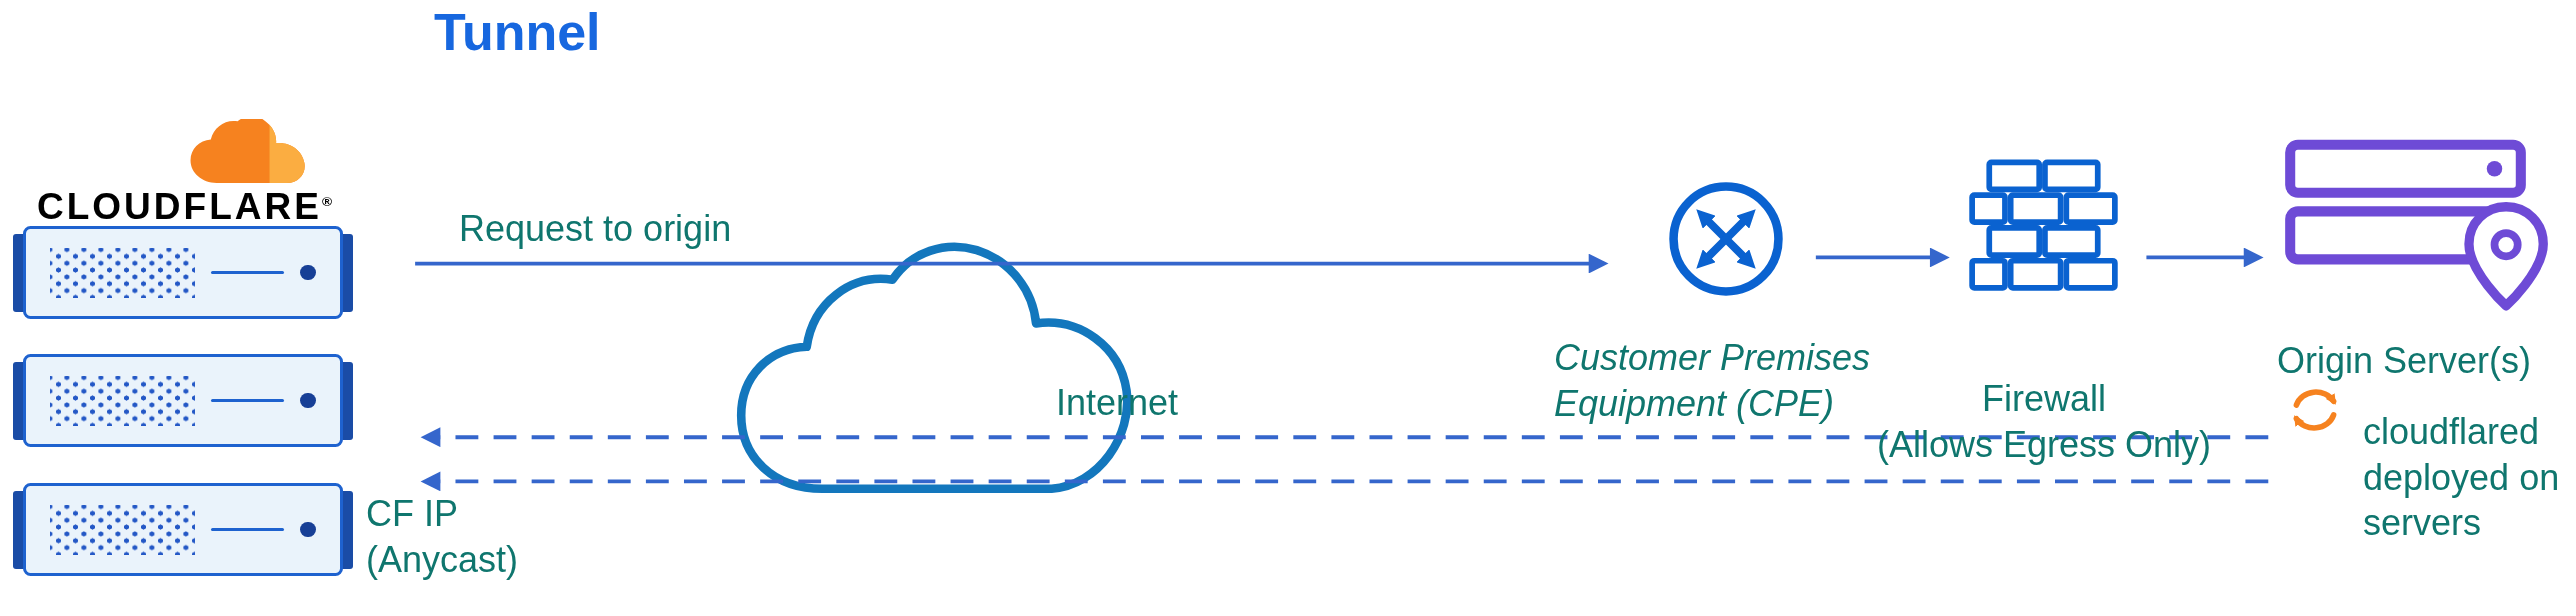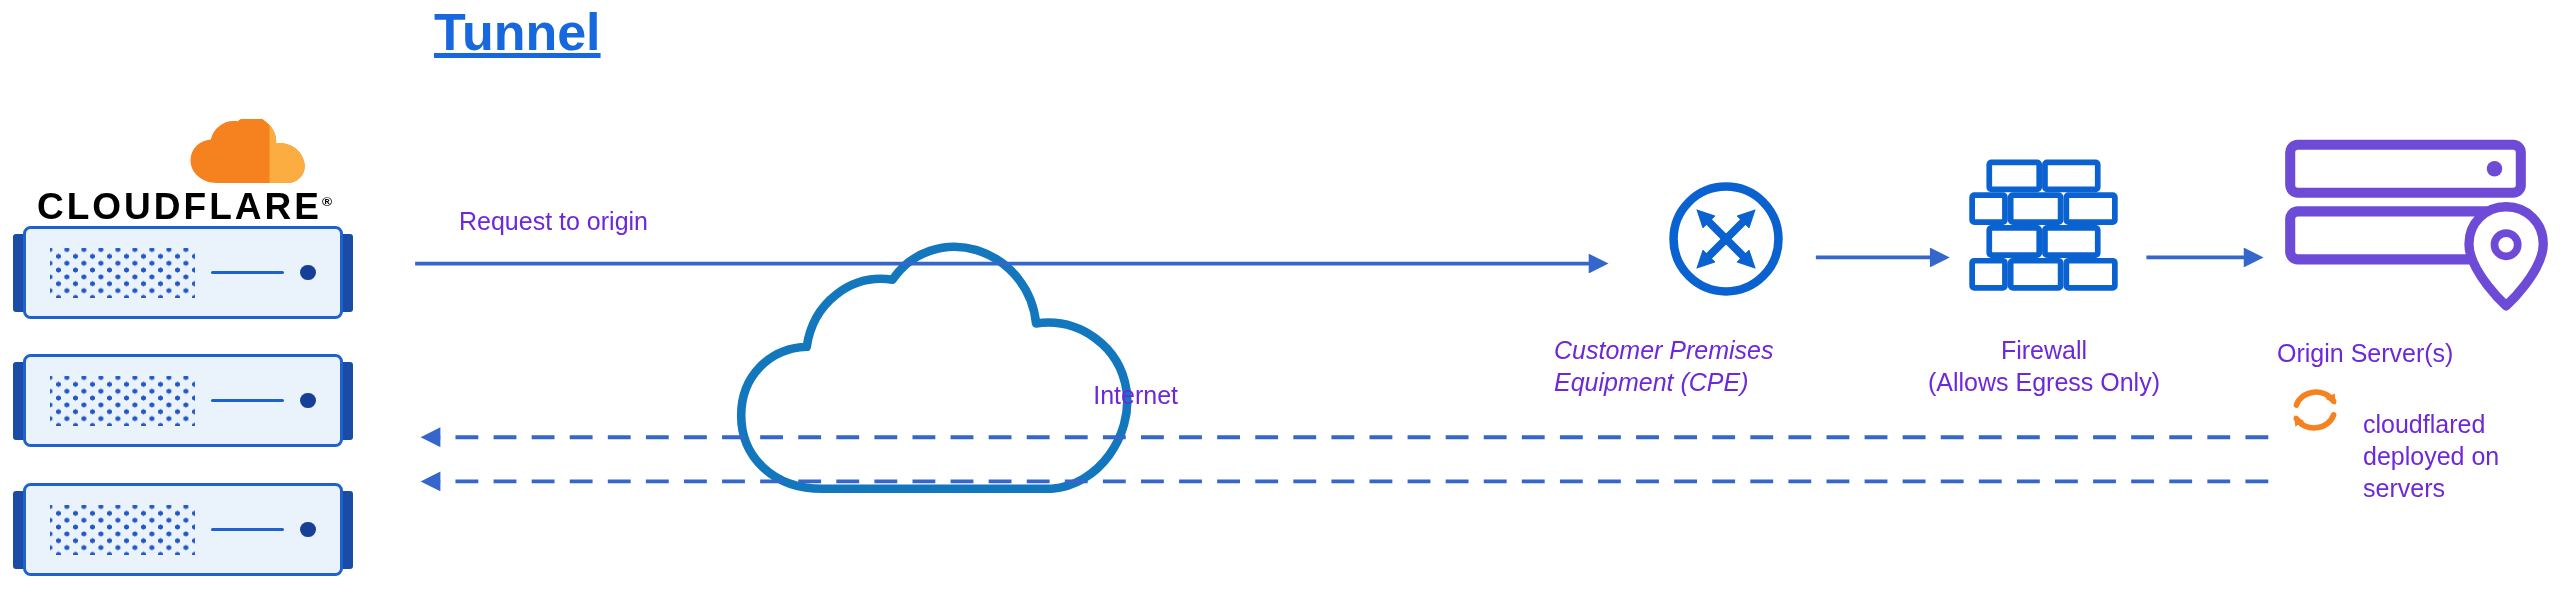--- a/index.html
+++ b/index.html
@@ -2,21 +2,21 @@
 <html style="font-size:12.2px"><head>
 <meta charset="utf-8">
 <style>
   html,body { margin:0; padding:0; background:#ffffff; }
   .canvas {
     position:relative; width:2576px; height:617px; background:#ffffff;
     font-family:"Liberation Sans", sans-serif; overflow:hidden;
   }
   .title {
     position:absolute; left:434px; top:1.5px; margin:0;
-    font-size:52px; font-weight:600; color:#1767DF;text-decoration:underline;
+    font-size:52px; font-weight:600; color:#1767DF;
   }
   
   .logo-cloud { position:absolute; left:184px; top:119px; width:145px; height:67px; }
   .logo-text {
     position:absolute; left:37px; top:186px; font-size:37px; font-weight:700;
     letter-spacing:3px; color:#000000; white-space:nowrap;
   }
   .logo-text .reg { font-size:13.7px; letter-spacing:0; vertical-align:super; }
   
   .server { position:absolute; left:13px; width:340px; height:93px; }
@@ -32,23 +32,23 @@
     width:145px; height:50px;
     background-image:
       radial-gradient(circle, #2458C6 2.3px, rgba(0,0,0,0) 2.7px),
       radial-gradient(circle, #2458C6 2.3px, rgba(0,0,0,0) 2.7px);
     background-size:17px 13.7px;
     background-position:0 1.5px, 8.4px 8.4px;
   }
   .sline { width:73px; height:3.8px; background:#1E62CF; border-radius:2.3px; }
   .sdot { width:15.2px; height:15.2px; border-radius:50%; background:#173F96; }
   
-  .label { position:absolute; color:#6d28d9; font-size:25px; line-height:1.27; }
+  .label { position:absolute; color:#0f766e; font-size:36px; line-height:1.27; }
   .preline { white-space:pre-line; }
-  .center { text-align:center; }
+  .center { text-align:center;margin-top:41px; }
   .lbl-request { left:459px; top:206px; }
   .lbl-cfip { left:366px; top:491px; }
   .lbl-internet { left:0; right:0; top:151px; text-align:right; }
   .lbl-cpe { left:1554px; top:335px;font-style:italic; }
   .lbl-firewall { left:1875px; width:338px; top:335px; }
   .lbl-origin { left:2277px; top:338px; }
   .lbl-note { left:2363px; top:377px;margin-top:32px; }
   .lbl-persistent { left:1200px; top:491px; }
   
   .cloud-wrap { position:absolute; left:710px; top:229px; width:468px; height:273px; z-index:1; }
@@ -99,20 +99,22 @@
   <div class="server" style="top:483px">
     <div class="tab left"></div>
     <div class="tab right"></div>
     <div class="server-body">
       <div class="dots"></div>
       <div class="sline"></div>
       <div class="sdot"></div>
     </div>
   </div>
 
+  <div class="label lbl-cfip preline z3">CF IP
+(Anycast)</div>
 
   <div class="cloud-wrap">
     <svg class="cloud-svg" viewBox="0 0 300 172" aria-hidden="true">
       <path d="M72 165 C40 165 20 144 20 118 C20 93 38 75 62 74 C66 46 90 27 117 31 C129 13 151 6 171 12 C193 19 207 38 209 59 C237 55 263 74 267 102 C271 131 249 163 219 165 Z" fill="#ffffff" stroke="#1377BD" stroke-width="5.5" stroke-linejoin="round"></path>
     </svg>
     <div class="label lbl-internet">Internet</div>
   </div>
 
   <svg class="connectors" aria-hidden="true" viewBox="0 0 3382 810" width="2576" height="617">
     <defs>

